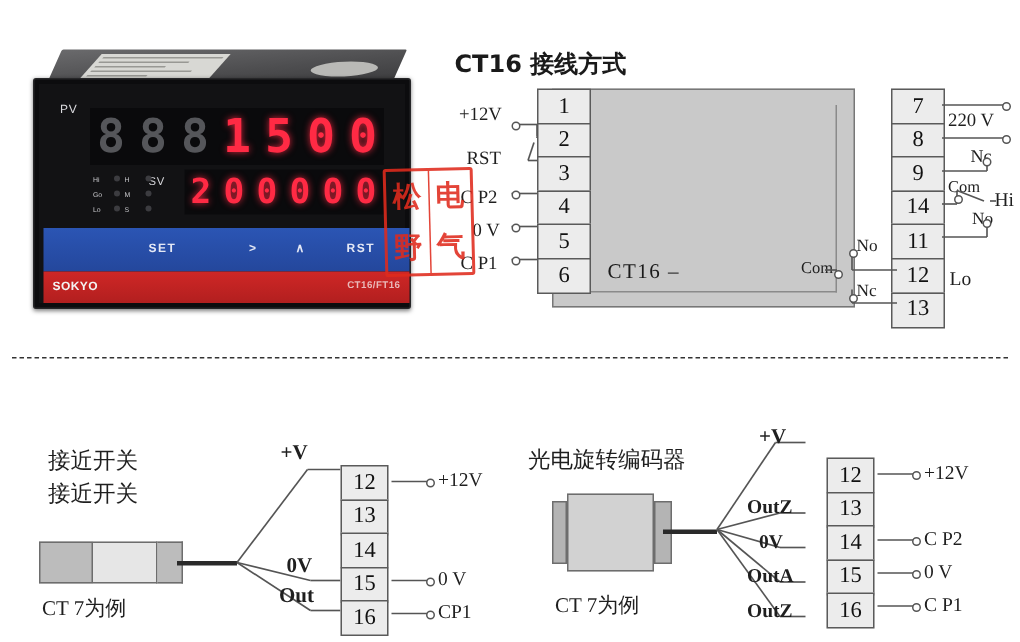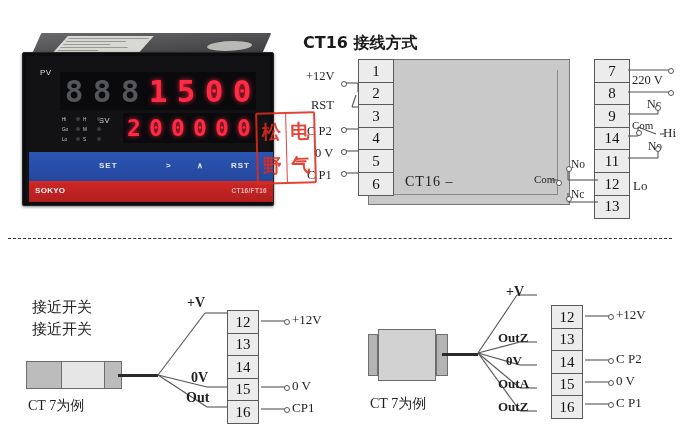--- a/index.html
+++ b/index.html
@@ -376,20 +376,21 @@
     <line x1="0" y1="77" x2="24" y2="77"></line>
     <line x1="0" y1="99" x2="24" y2="99"></line>
   </svg>
   <div class="node" style="left:284px;top:319px;"></div>
   <div class="node" style="left:284px;top:385px;"></div>
   <div class="node" style="left:284px;top:407px;"></div>
   <div class="lbl" style="left:292px;top:312px;font-size:13px;" id="sw-o0">+12V</div>
   <div class="lbl" style="left:292px;top:378px;font-size:13px;" id="sw-o1">0 V</div>
   <div class="lbl" style="left:292px;top:400px;font-size:13px;" id="sw-o2">CP1</div>
 
+  <div class="lbl" style="left:352px;top:297px;font-size:15px;font-family:'DejaVu Sans',sans-serif;">光电旋转编码器</div>
 
   <div class="sensor-block" style="left:368px;top:330px;height:50px;align-items:center;">
     <div class="enc-cap" style="width:8px;height:40px;"></div>
     <div class="enc-body" style="width:56px;height:50px;"></div>
     <div class="enc-cap" style="width:10px;height:40px;"></div>
   </div>
   <div class="cable" style="left:442px;top:353px;width:36px;"></div>
 
   <div class="lbl" style="left:370px;top:395px;font-size:14px;">CT 7为例</div>
 

